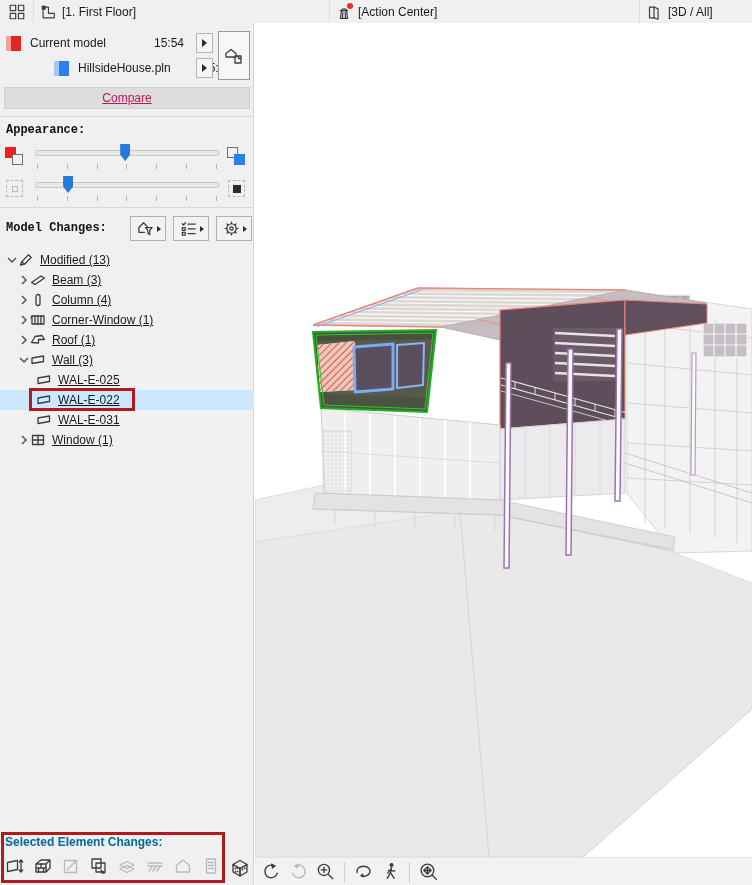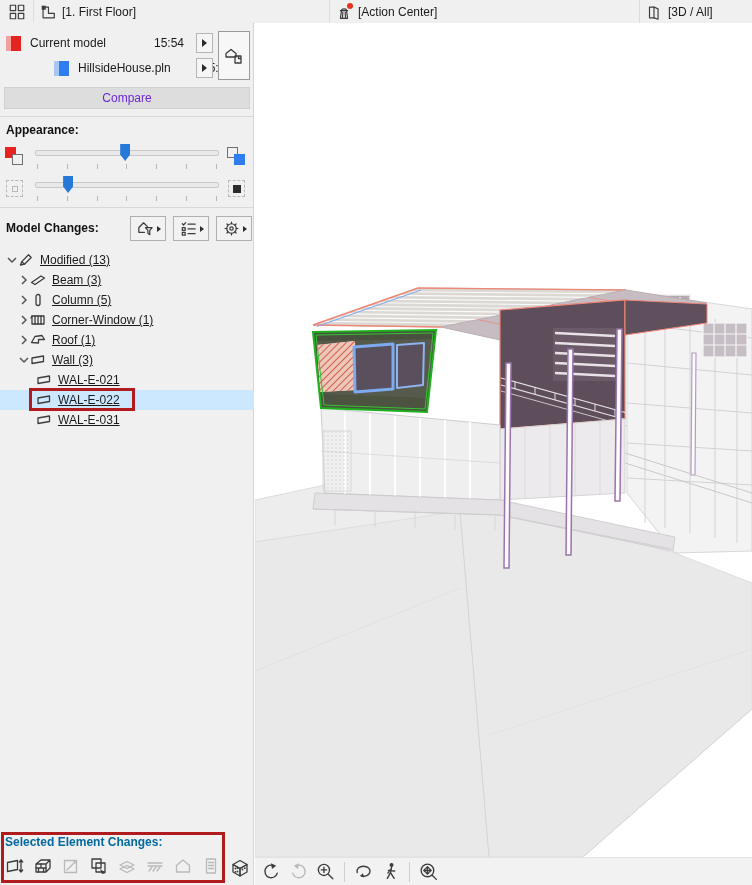--- a/index.html
+++ b/index.html
@@ -27,23 +27,23 @@
   .swatch-red{background:linear-gradient(to right,#f2a19e 0 34%,#e3241f 34% 100%);}
   .swatch-blue{background:linear-gradient(to right,#a8c6f2 0 34%,#2e7ef0 34% 100%);}
   .model-name{flex:1;}
   .model-time{margin-right:8px;}
   .arrow-btn{position:absolute;left:196px;width:17px;height:20px;background:#f5f5f5;border:1px solid #b5b5b5;
              box-sizing:border-box;display:flex;align-items:center;justify-content:center;cursor:pointer;}
   .tri-right{width:0;height:0;border-left:5px solid #2b2b2b;border-top:4px solid transparent;border-bottom:4px solid transparent;}
   .house-btn{position:absolute;left:218px;top:8px;width:32px;height:49px;background:#f7f7f7;border:1px solid #9a9a9a;
              box-sizing:border-box;display:flex;align-items:center;justify-content:center;cursor:pointer;}
   .compare-btn{position:absolute;left:4px;top:64px;width:246px;height:22px;background:#ddd;border:1px solid #d0d0d0;
-               box-sizing:border-box;color:#6d28d9;display:flex;align-items:center;justify-content:center;}
+               box-sizing:border-box;color:#be185d;display:flex;align-items:center;justify-content:center;text-decoration:underline;}
   .divider{position:absolute;left:0;width:254px;height:0;border-top:1px solid #d8d8d8;}
-  .sec-title{position:absolute;left:6px;font-weight:bold;color:#111;}
+  .sec-title{position:absolute;left:6px;font-weight:bold;color:#111;font-family:Liberation Mono, monospace;}
 
   
   .slider-row{position:absolute;left:4px;width:246px;height:32px;display:flex;align-items:center;gap:7px;}
   .slider-ic{width:24px;height:24px;position:relative;flex:none;}
   .sq{position:absolute;box-sizing:border-box;}
   .slider-mid{flex:1;position:relative;height:26px;}
   .track{position:absolute;left:0;right:0;top:6px;height:4px;background:#e9e9e9;border:1px solid #c9c9c9;border-radius:2px;}
   .thumb{position:absolute;top:0;width:10px;height:17px;background:#2679d8;transform:translateX(-50%);
          clip-path:polygon(0 0,100% 0,100% 62%,50% 100%,0 62%);cursor:pointer;}
   .ticks{position:absolute;left:2px;right:2px;top:20px;height:6px;display:flex;justify-content:space-between;}
@@ -254,21 +254,21 @@
       <span>Beam (3)</span>
     </div>
 
     <div class="tree-row">
       <svg class="chev ind1" viewBox="0 0 12 12">
           <polyline points="4,2 8,6 4,10" fill="none" stroke="#555" stroke-width="1.5"></polyline>
         </svg>
       <svg class="t-ic" viewBox="0 0 16 14">
           <rect class="stroke" x="6" y="1.5" width="4" height="11" rx="2"></rect>
         </svg>
-      <span>Column (5)</span>
+      <span>Column (4)</span>
     </div>
 
     <div class="tree-row">
       <svg class="chev ind1" viewBox="0 0 12 12">
           <polyline points="4,2 8,6 4,10" fill="none" stroke="#555" stroke-width="1.5"></polyline>
         </svg>
       <svg class="t-ic" viewBox="0 0 16 14">
         <rect class="stroke" x="2" y="3" width="12" height="8"></rect>
         <path class="stroke" d="M5,3 V11 M8,3 V11 M11,3 V11 M1,5 L2,3"></path>
       </svg>
@@ -292,38 +292,48 @@
       <svg class="t-ic" viewBox="0 0 16 14">
           <polygon class="stroke" points="2,10.5 2,5 13.5,3 13.5,8.5"></polygon>
         </svg>
       <span>Wall (3)</span>
     </div>
 
     <div class="tree-row">
       <svg class="t-ic ind2" viewBox="0 0 16 14">
           <polygon class="stroke" points="2,10.5 2,5 13.5,3 13.5,8.5"></polygon>
         </svg>
-      <span>WAL-E-021</span>
+      <span>WAL-E-025</span>
     </div>
 
     <div class="tree-row sel">
       <svg class="t-ic ind2" viewBox="0 0 16 14">
           <polygon class="stroke" points="2,10.5 2,5 13.5,3 13.5,8.5"></polygon>
         </svg>
       <span>WAL-E-022</span>
       <span class="redbox-item"></span>
     </div>
 
     <div class="tree-row">
       <svg class="t-ic ind2" viewBox="0 0 16 14">
           <polygon class="stroke" points="2,10.5 2,5 13.5,3 13.5,8.5"></polygon>
         </svg>
       <span>WAL-E-031</span>
     </div>
 
+    <div class="tree-row">
+      <svg class="chev ind1" viewBox="0 0 12 12">
+          <polyline points="4,2 8,6 4,10" fill="none" stroke="#555" stroke-width="1.5"></polyline>
+        </svg>
+      <svg class="t-ic" viewBox="0 0 16 14">
+        <rect class="stroke" x="2.5" y="2.5" width="11" height="9"></rect>
+          <path class="stroke" d="M8,2.5 V11.5 M2.5,7 H13.5"></path>
+      </svg>
+      <span>Window (1)</span>
+    </div>
   </div>
 
   <div class="sel-redbox"></div>
   <div class="sel-title">Selected Element Changes:</div>
   <div class="sel-icons">
     <svg class="ico" viewBox="0 0 20 20">
       <path class="stroke" d="M2.5,6.5 L12.5,4.5 V13.5 L2.5,15.5 Z"></path>
       <path class="stroke" d="M16,4 V16 M16,4 L14.3,6 M16,4 L17.7,6 M16,16 L14.3,14 M16,16 L17.7,14"></path>
     </svg>
     <svg class="ico" viewBox="0 0 20 20">

